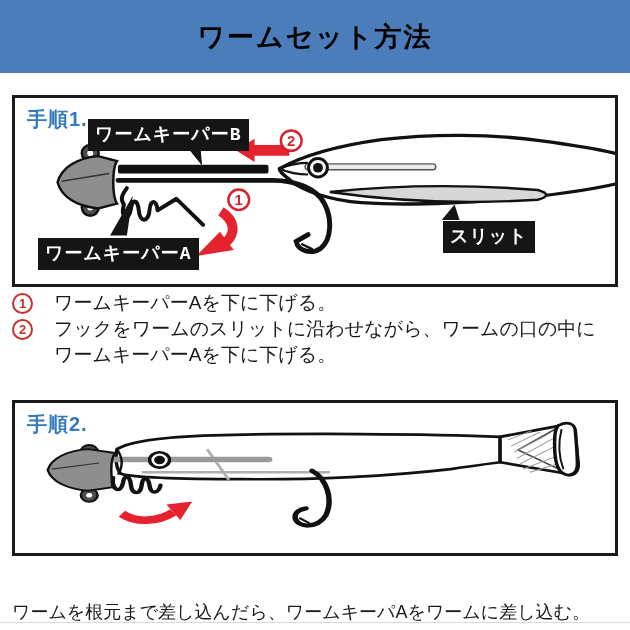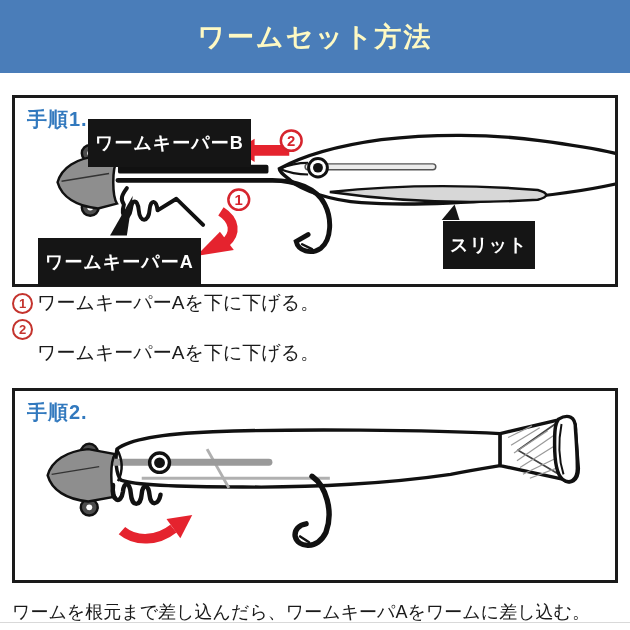--- a/index.html
+++ b/index.html
@@ -6,46 +6,47 @@
   body{
     width:630px;height:630px;position:relative;background:#ffffff;
     font-family:"Liberation Sans","DejaVu Sans",sans-serif;
     overflow:hidden;color:#1a1a1a;
   }
   .titlebar{
     position:absolute;left:0;top:0;width:630px;height:73px;
     background:#4a7db9;display:flex;align-items:center;justify-content:center;
   }
   .titlebar h1{
-    margin:16px;color:#fef9c3;font-size:27px;font-weight:bold;letter-spacing:2px;font-family:Liberation Mono, monospace;
+    margin:16px;color:#000000;font-size:27px;font-weight:bold;letter-spacing:2px;font-family:Liberation Mono, monospace;
   }
   .panel{
     position:absolute;left:12px;width:606px;background:#ffffff;
     border:3px solid #1a1a1a;box-sizing:border-box;
   }
   #panel1{top:95px;height:192px;}
-  #panel2{top:388px;height:195px;padding-left:36px;}
+  #panel2{top:400px;height:156px;padding-left:36px;}
   .panel svg{position:absolute;left:0;top:0;width:600px;height:100%;}
   .step-label{
     position:absolute;left:12px;top:8px;color:#3279be;
     font-size:20px;font-weight:bold;letter-spacing:1px;
   }
   .tag{
     position:absolute;background:#151515;color:#ffffff;font-weight:bold;
-    font-size:18px;line-height:24px;padding:12px 7px;letter-spacing:1px;
+    font-size:18px;line-height:24px;padding:4px 7px;letter-spacing:1px;
     white-space:nowrap;
+    font-family:Liberation Mono, monospace;
   }
   #tag-b{left:73px;top:21px;}
   #tag-a{left:23px;top:140px;}
   #tag-slit{left:428px;top:123px;}
   .instr{position:absolute;left:12px;font-size:19px;line-height:26px;}
   #instr1{top:290px;width:610px;}
   #instr2{top:581px;width:612px;font-size:18px;}
   .iline{display:flex;align-items:flex-start;}
-  .iline .txt{white-space:nowrap;}
+  .iline .txt{white-space:nowrap;margin-left:17px;}
   .cnum{
     flex:0 0 auto;display:inline-flex;align-items:center;justify-content:center;
     width:17px;height:17px;border:2px solid #c4332d;border-radius:50%;
     color:#c4332d;font-size:13px;font-weight:bold;margin:3px 4px 0 0;
   }
   .cnum.spacer{border-color:transparent;color:transparent;}
   .bottom-rule{position:absolute;left:0;top:622px;width:630px;height:1px;background:#d9d9d9;}
   .svgnum{fill:#d6252e;font-size:15px;font-weight:bold;text-anchor:middle;}
 </style>
 </head>
@@ -123,20 +124,21 @@
   <div class="tag" id="tag-a">ワームキーパーA</div>
 </section>
 
 <div class="instr" id="instr1">
   <div class="iline">
     <span class="cnum">1</span>
     <span class="txt">ワームキーパーAを下に下げる。</span>
   </div>
   <div class="iline">
     <span class="cnum">2</span>
+    <span class="txt">フックをワームのスリットに沿わせながら、ワームの口の中に</span>
   </div>
   <div class="iline">
     <span class="cnum spacer"></span>
     <span class="txt">ワームキーパーAを下に下げる。</span>
   </div>
 </div>
 
 <section class="panel" id="panel2">
   <svg viewBox="0 0 606 195" preserveAspectRatio="none">
 

